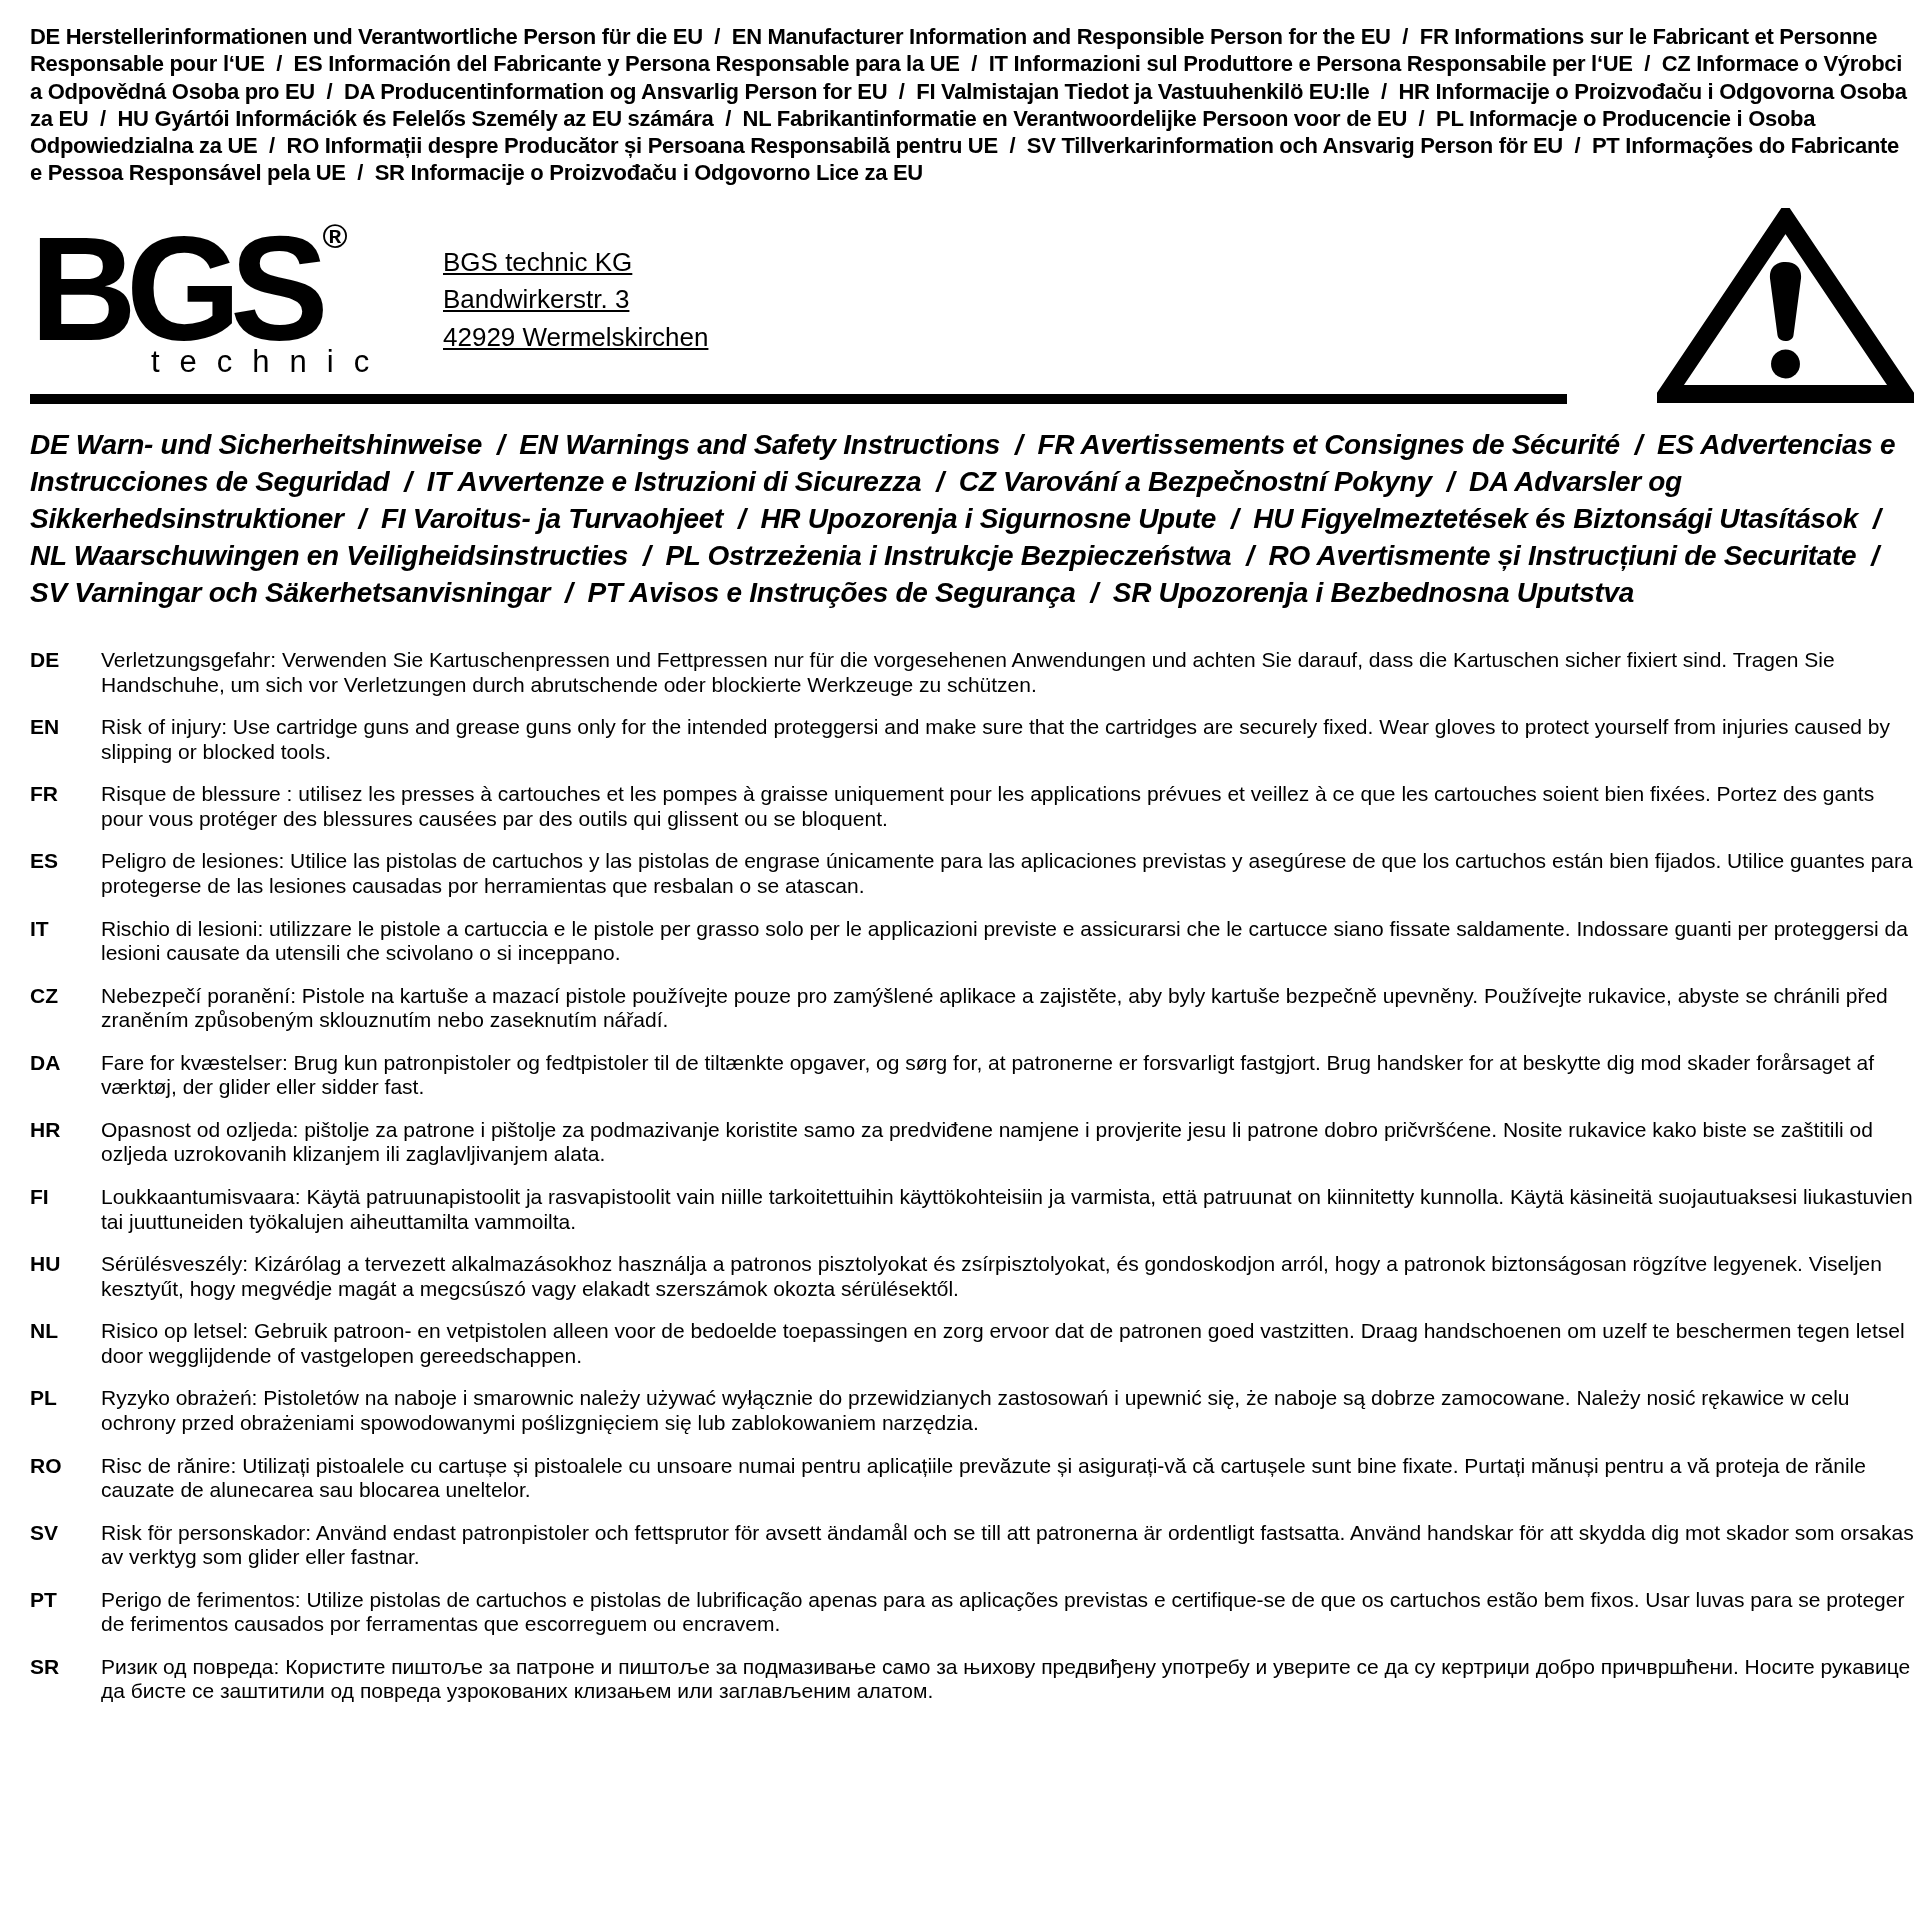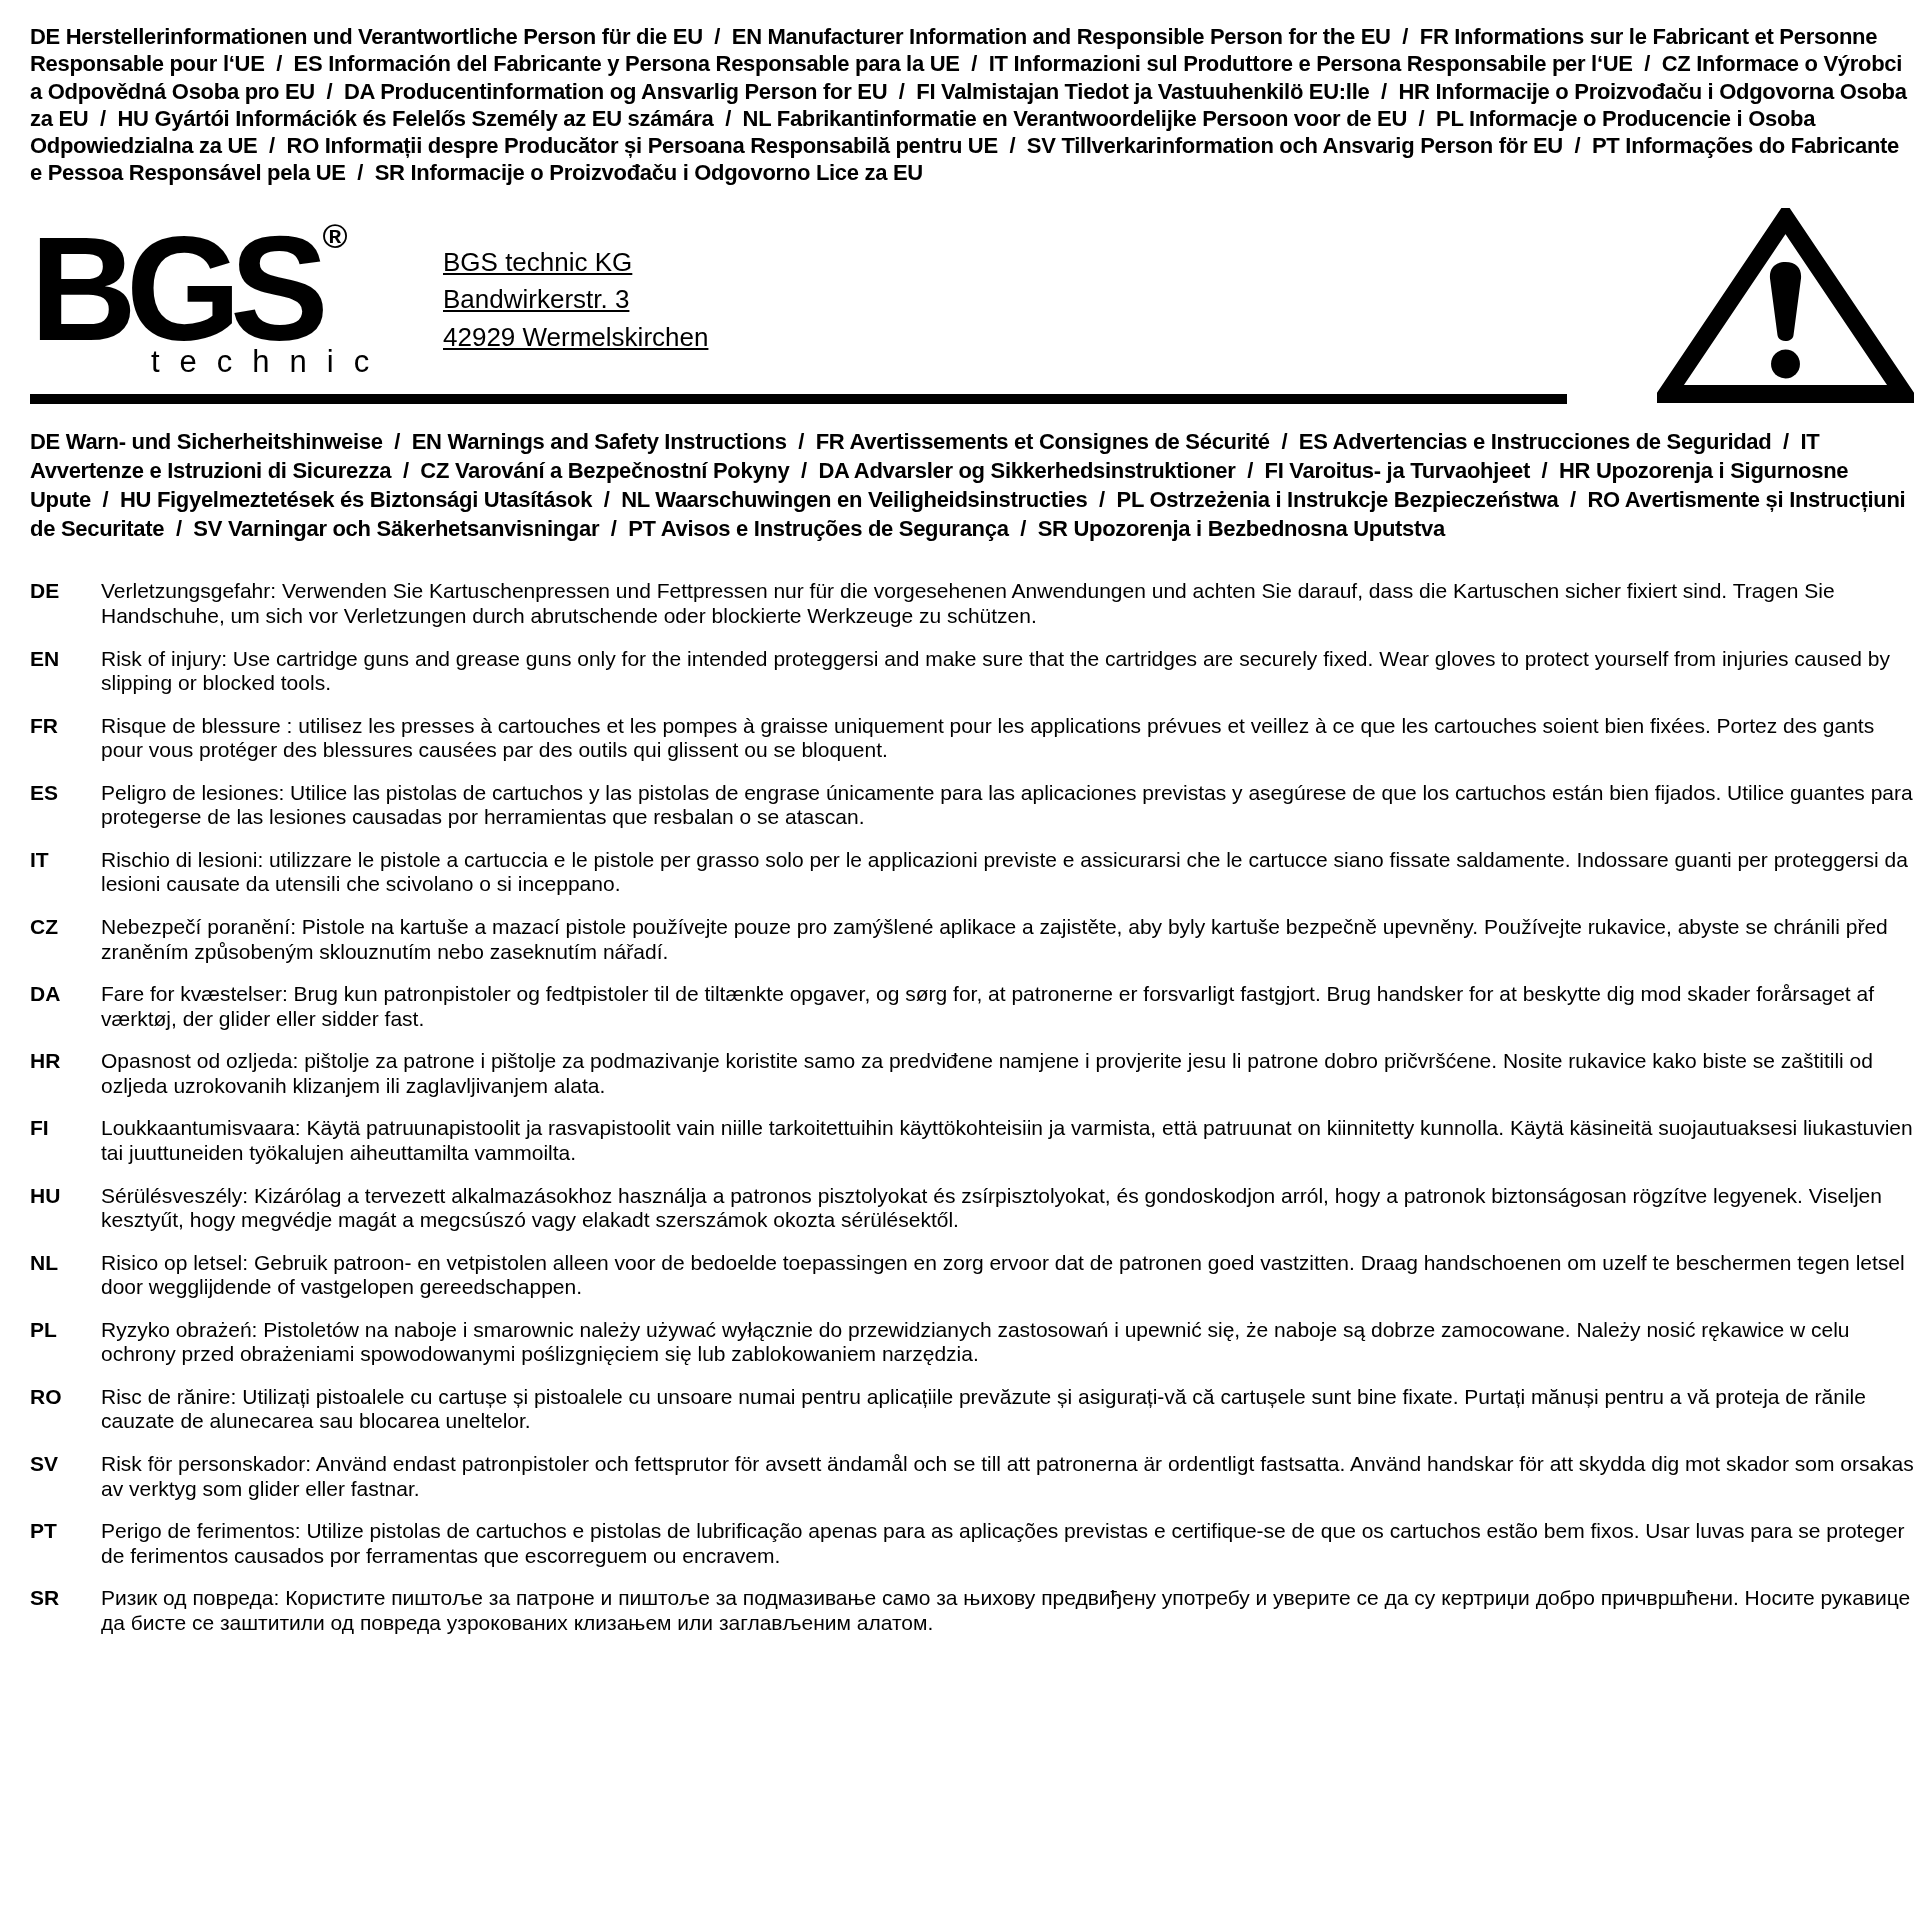--- a/index.html
+++ b/index.html
@@ -93,24 +93,25 @@
     right: 0px;
     bottom: 0px;
     width: 257px;
     height: 196px;
   }
 
   
   .hdr2 {
     margin: 23px 0 0 0;
     font-weight: bold;
-    font-size: 22px;
+    font-size: 28px;
     line-height: 1.32;
     letter-spacing: -0.3px;
     white-space: pre-wrap;
+    font-style: italic;
   }
 
   
   .list {
     margin-top: 36px;
   }
   .item {
     display: grid;
     grid-template-columns: 51px 1fr;
     column-gap: 20px;

